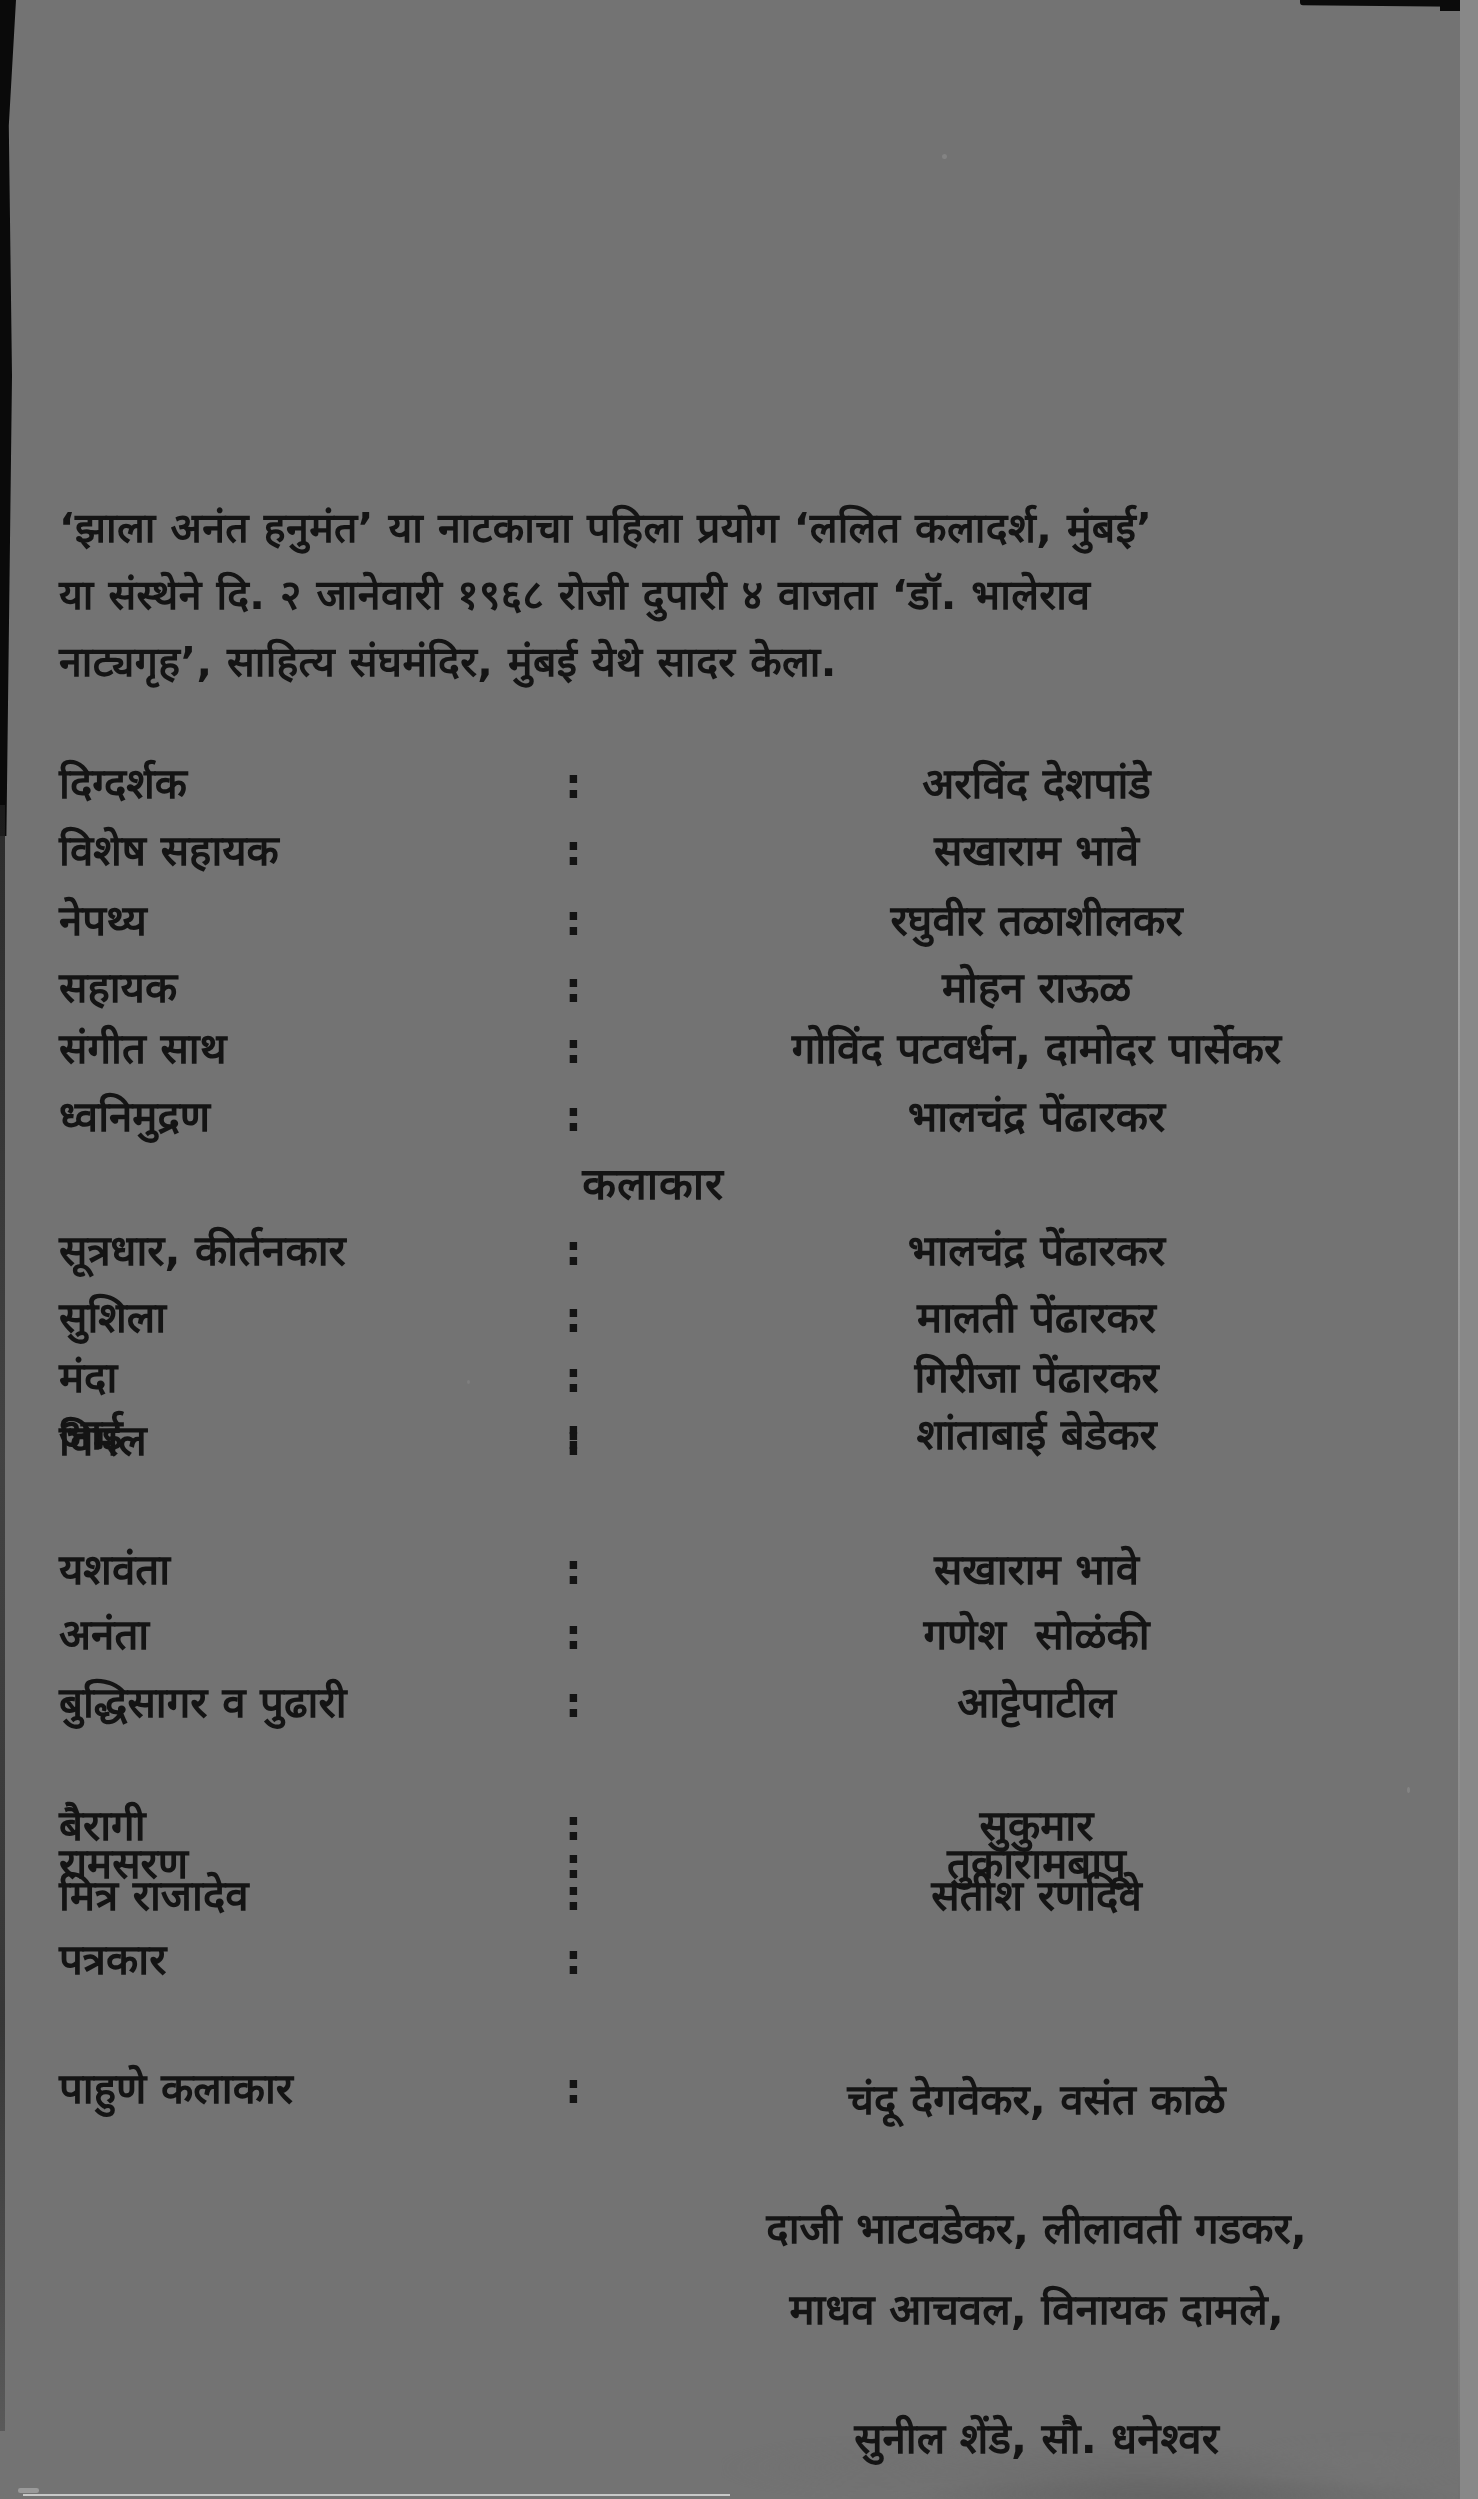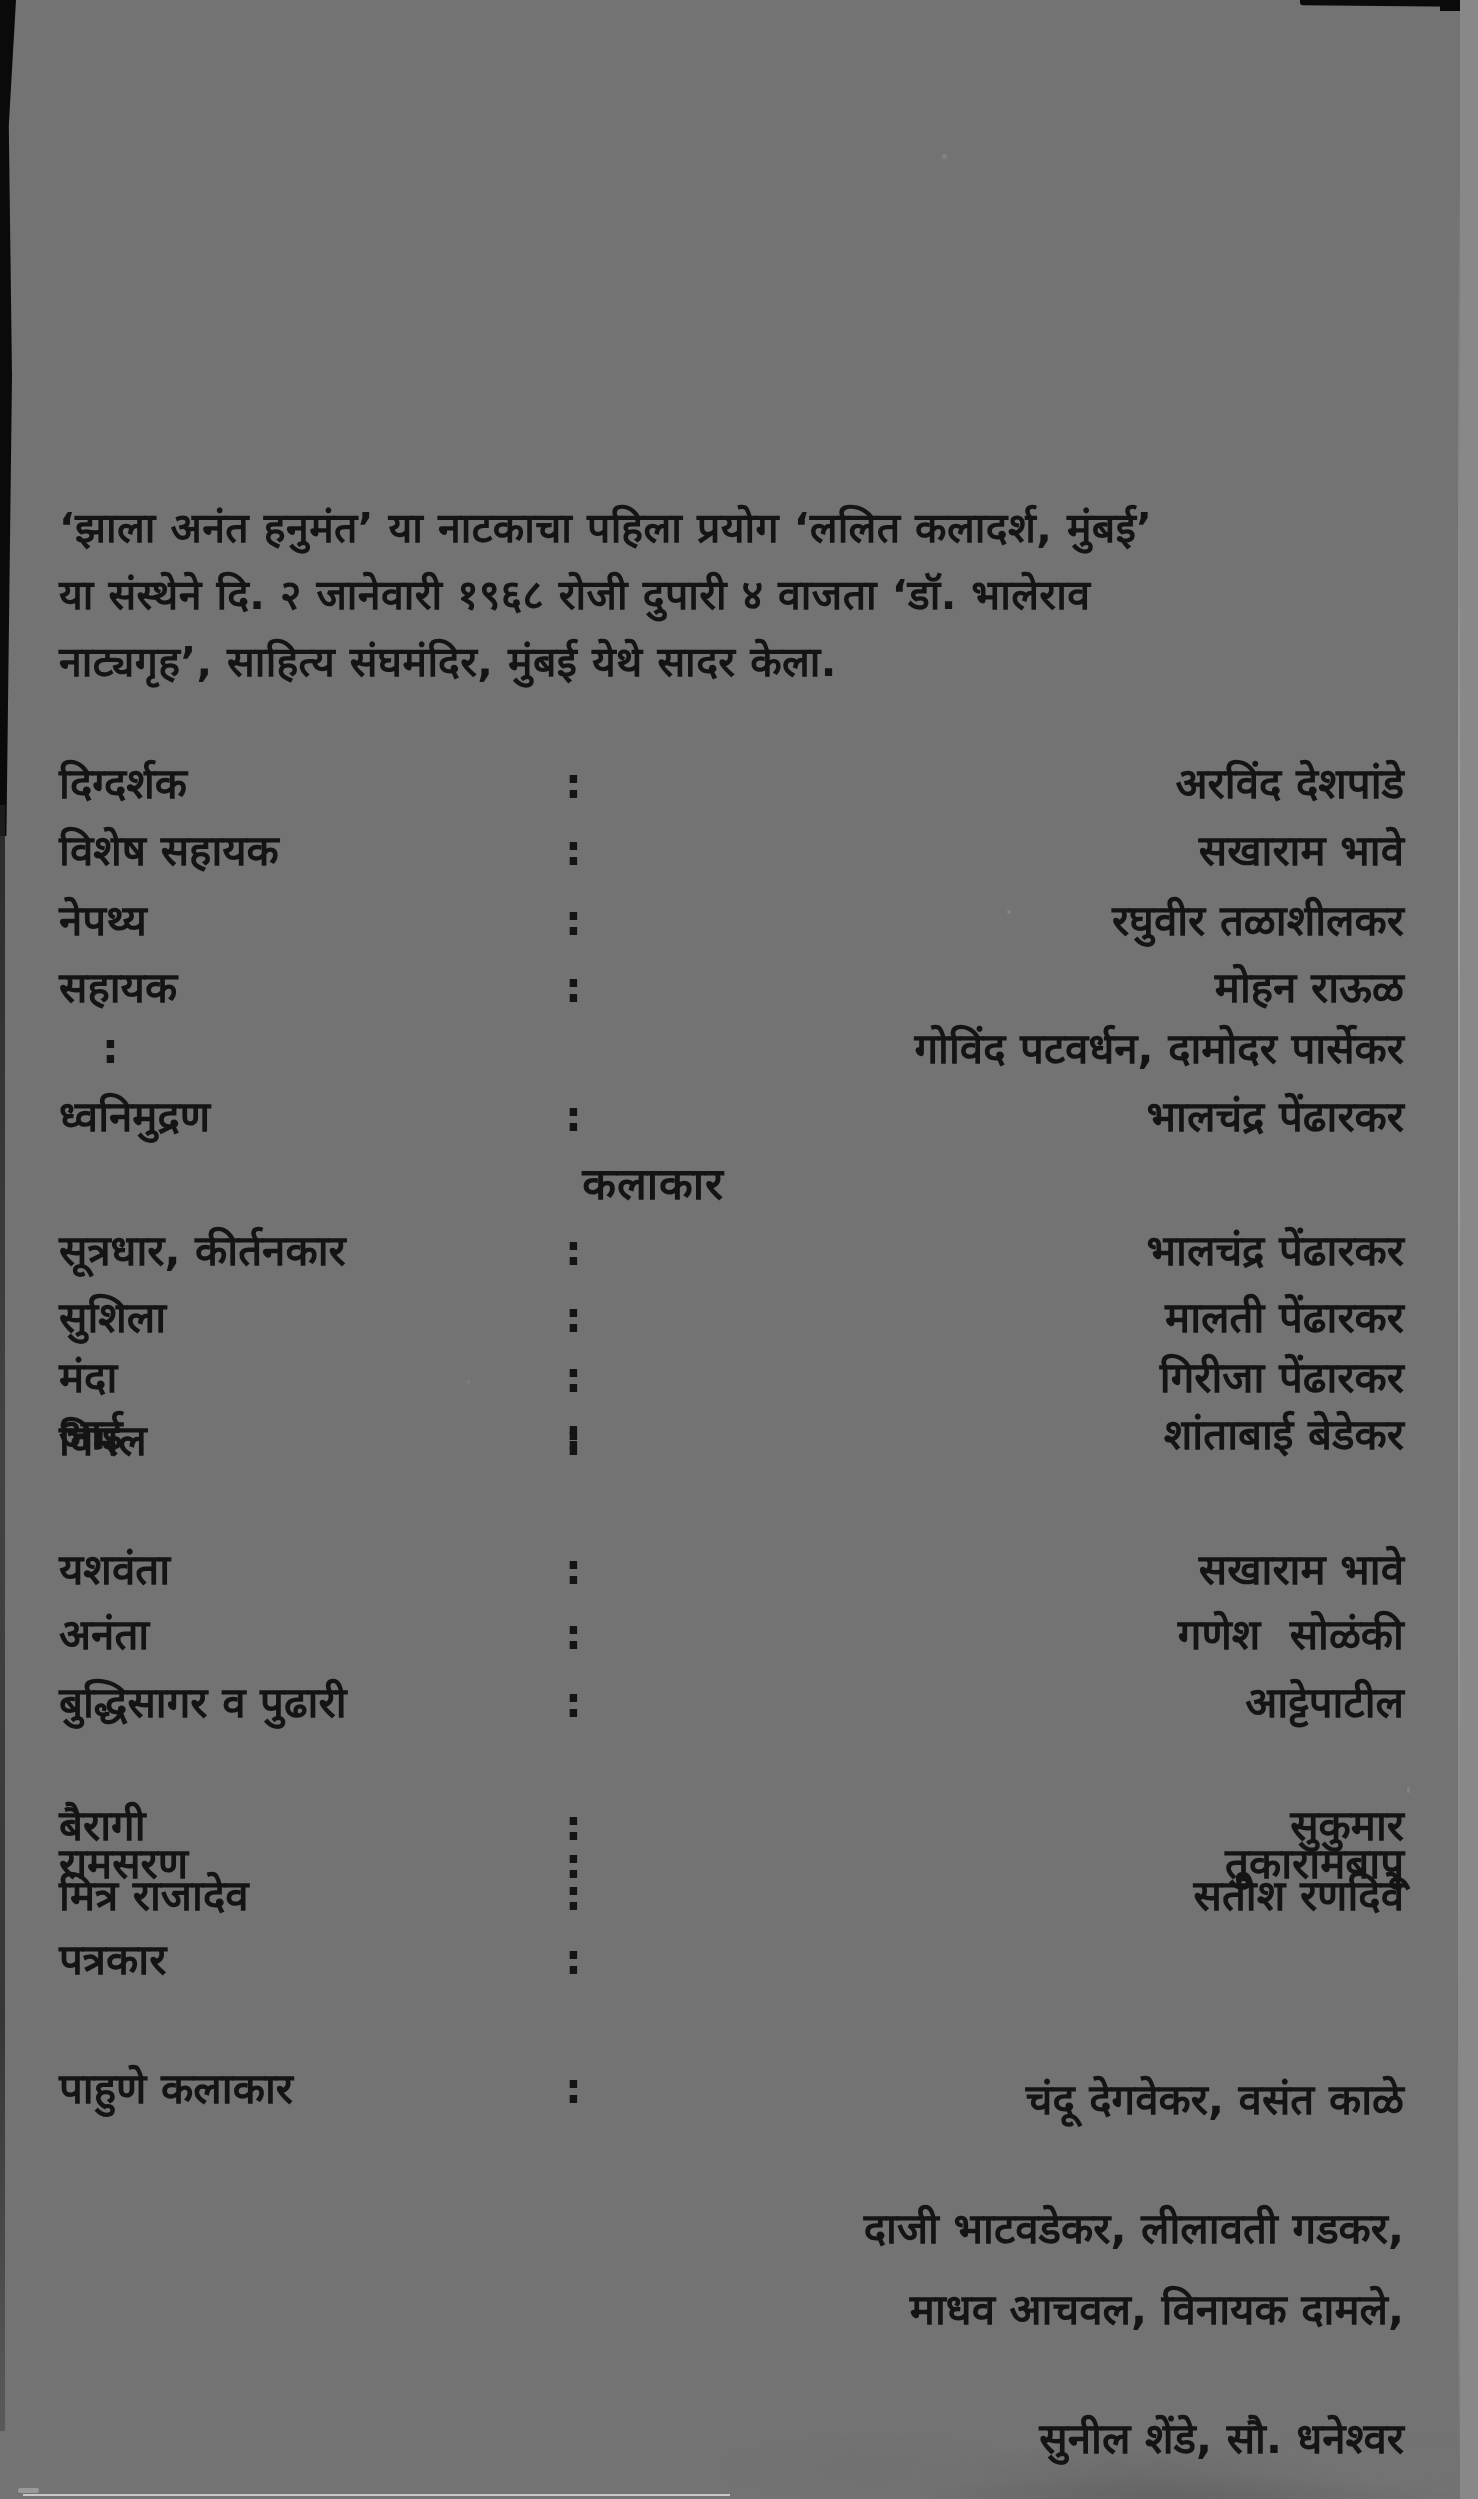--- a/index.html
+++ b/index.html
@@ -65,21 +65,21 @@
     font-size:41px; line-height:67px; font-weight:600;
     letter-spacing:0.4px; white-space:nowrap;
   }
   .credit-row {
     position:absolute; left:59px; width:1345px;
     display:flex; align-items:flex-start;
     font-size:42px; line-height:70px; font-weight:600;
   }
   .credit-row .role  { width:463px; text-align:left; white-space:nowrap; }
   .credit-row .colon { width:103px; text-align:center; font-weight:700; }
-  .credit-row .name  { flex:1; text-align:right; white-space:pre-wrap;margin-left:44px; }
+  .credit-row .name  { flex:1; text-align:center; white-space:pre-wrap;margin-left:44px; }
   .section-heading {
     position:absolute; left:59px; top:1152px; width:1188px;
     text-align:center; font-size:44px; line-height:70px; font-weight:800;
     letter-spacing:0.8px;
     font-family:Liberation Mono, monospace;
   }
 </style>
 </head>
 <body>
 
@@ -118,20 +118,21 @@
     <div class="role">नेपथ्य</div>
     <div class="colon">:</div>
     <div class="name">रघुवीर तळाशीलकर</div>
   </div>
   <div class="credit-row" style="top:953px">
     <div class="role">सहायक</div>
     <div class="colon">:</div>
     <div class="name">मोहन राऊळ</div>
   </div>
   <div class="credit-row" style="top:1014px">
+    <div class="role">संगीत साथ</div>
     <div class="colon">:</div>
     <div class="name">गोविंद पटवर्धन, दामोदर पार्सेकर</div>
   </div>
   <div class="credit-row" style="top:1082px">
     <div class="role">ध्वनिमुद्रण</div>
     <div class="colon">:</div>
     <div class="name">भालचंद्र पेंढारकर</div>
   </div>
 
   <div class="section-heading">कलाकार</div>

